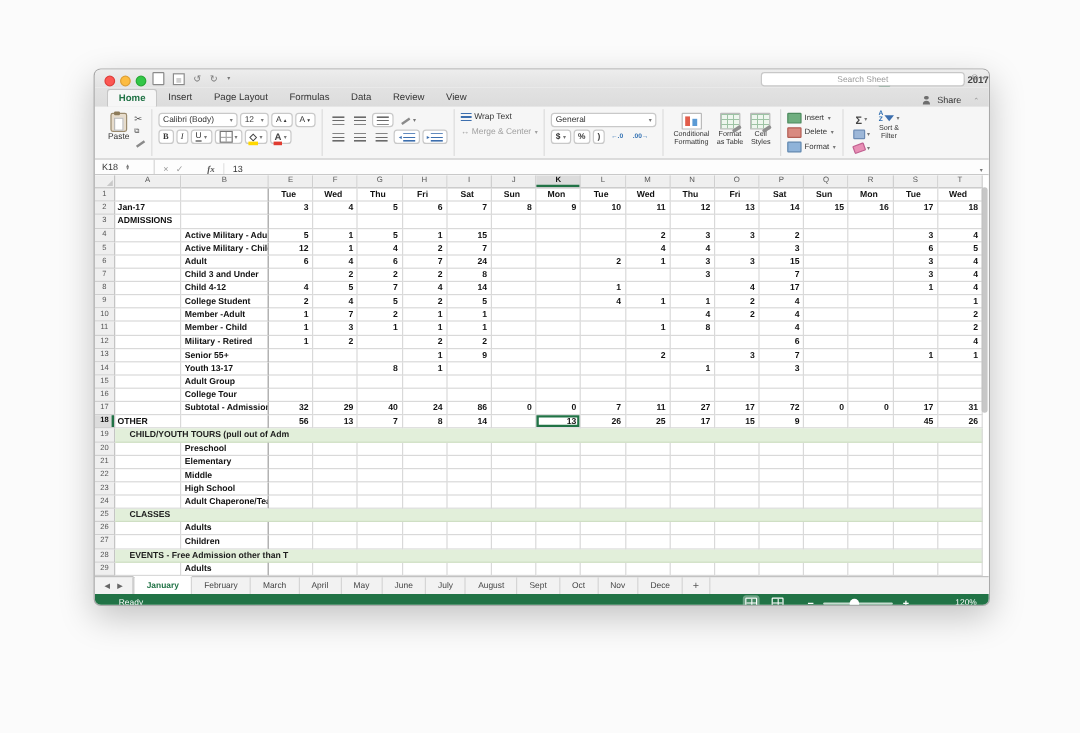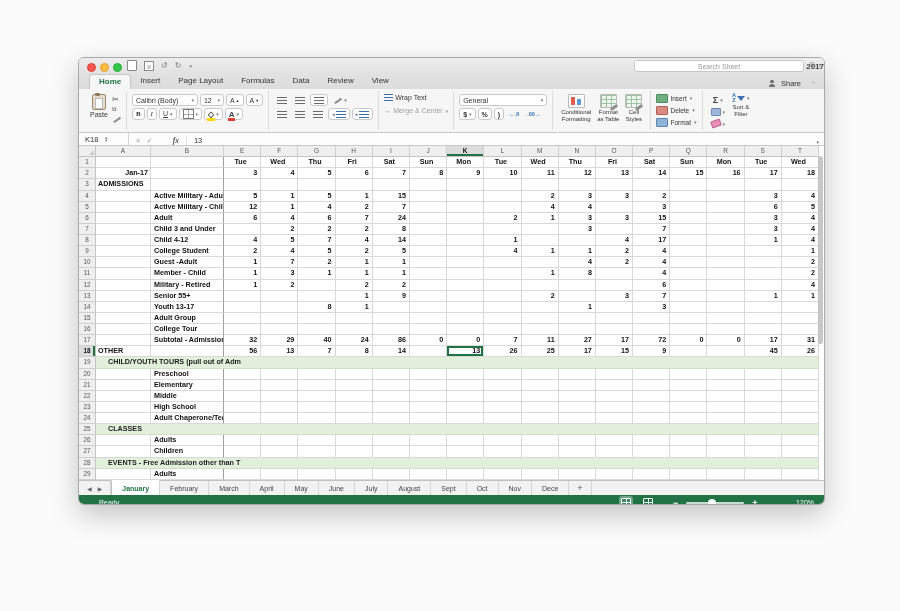--- a/index.html
+++ b/index.html
@@ -96,21 +96,21 @@
   .gridwrap{position:relative;height:334px;background:#fff;overflow:hidden;}
   .sheet{display:grid;grid-template-columns:17px 55px 73px repeat(16,37.19px);grid-auto-rows:11.13px;width:740px;font-size:7.2px;color:#111;}
   .sheet>div{box-sizing:border-box;border-right:1px solid #d9d9d9;border-bottom:1px solid #d9d9d9;overflow:hidden;white-space:nowrap;line-height:10.5px;}
   .corner{background:#efefef;border-right:1px solid #c4c4c4 !important;border-bottom:1px solid #c4c4c4 !important;position:relative;}
   .corner:after{content:"";position:absolute;right:1px;bottom:1px;border-left:5px solid transparent;border-bottom:5px solid #c9c9c9;}
   .ch{background:#efefef;color:#555;font-size:6.5px;text-align:center;border-right:1px solid #cfcfcf !important;border-bottom:1px solid #c4c4c4 !important;}
   .ch.selc{background:#dcdcdc;color:#111;font-weight:700;box-shadow:inset 0 -2px 0 #217346;}
   .rn{background:#efefef;color:#555;font-size:6.3px;text-align:center;border-right:1px solid #c4c4c4 !important;border-bottom:1px solid #cfcfcf !important;}
   .rn.selr{background:#dcdcdc;color:#111;font-weight:700;box-shadow:inset -2px 0 0 #217346;}
   .ca{padding-left:2px;font-weight:600;}
-  .ca.right{text-align:right;padding-right:2px;}
+  .ca.right{padding-right:2px;}
   .ca.abold{font-weight:700;}
   .cb{padding-left:3px;font-weight:600;border-right:1px solid #9f9f9f !important;}
   .cv{text-align:right;padding-right:3px;font-weight:600;}
   .cv.day{text-align:center;font-weight:700;}
   .cv.sel{box-shadow:inset 0 0 0 2px #217346;position:relative;z-index:2;}
   .band{grid-column:2 / -1;background:#e2efda;font-weight:600;color:#1d1d1d;padding-left:12px;border-bottom:1px solid #cfdfc4 !important;}
   .vthumb{position:absolute;right:1px;top:10px;width:5px;height:188px;background:#bdbdbd;border-radius:3px;opacity:.85;}
   
   .sheettabs{height:14px;background:#f2f2f2;border-top:1px solid #c2c2c2;display:flex;align-items:stretch;font-size:7px;color:#444;}
   .navarrows{display:flex;align-items:center;gap:6px;padding:0 8px;color:#666;font-size:6px;border-right:1px solid #d5d5d5;}
@@ -566,21 +566,21 @@
         <div class="cv">1</div>
         <div class="cv">1</div>
         <div class="cv">2</div>
         <div class="cv">4</div>
         <div class="cv"></div>
         <div class="cv"></div>
         <div class="cv"></div>
         <div class="cv">1</div>
         <div class="rn">10</div>
         <div class="ca"></div>
-        <div class="cb">Guest -Adult</div>
+        <div class="cb">Member -Adult</div>
         <div class="cv">1</div>
         <div class="cv">7</div>
         <div class="cv">2</div>
         <div class="cv">1</div>
         <div class="cv">1</div>
         <div class="cv"></div>
         <div class="cv"></div>
         <div class="cv"></div>
         <div class="cv"></div>
         <div class="cv">4</div>

